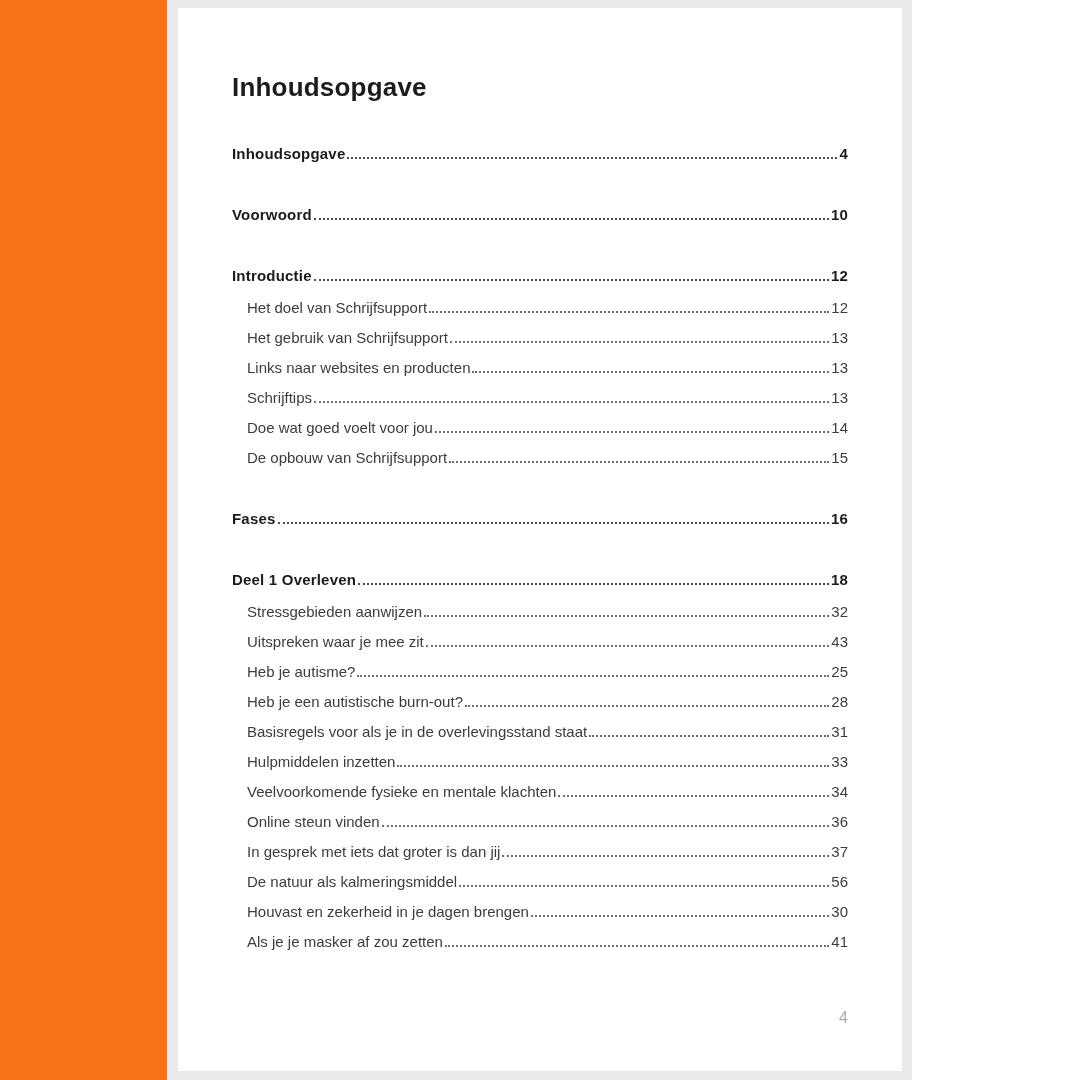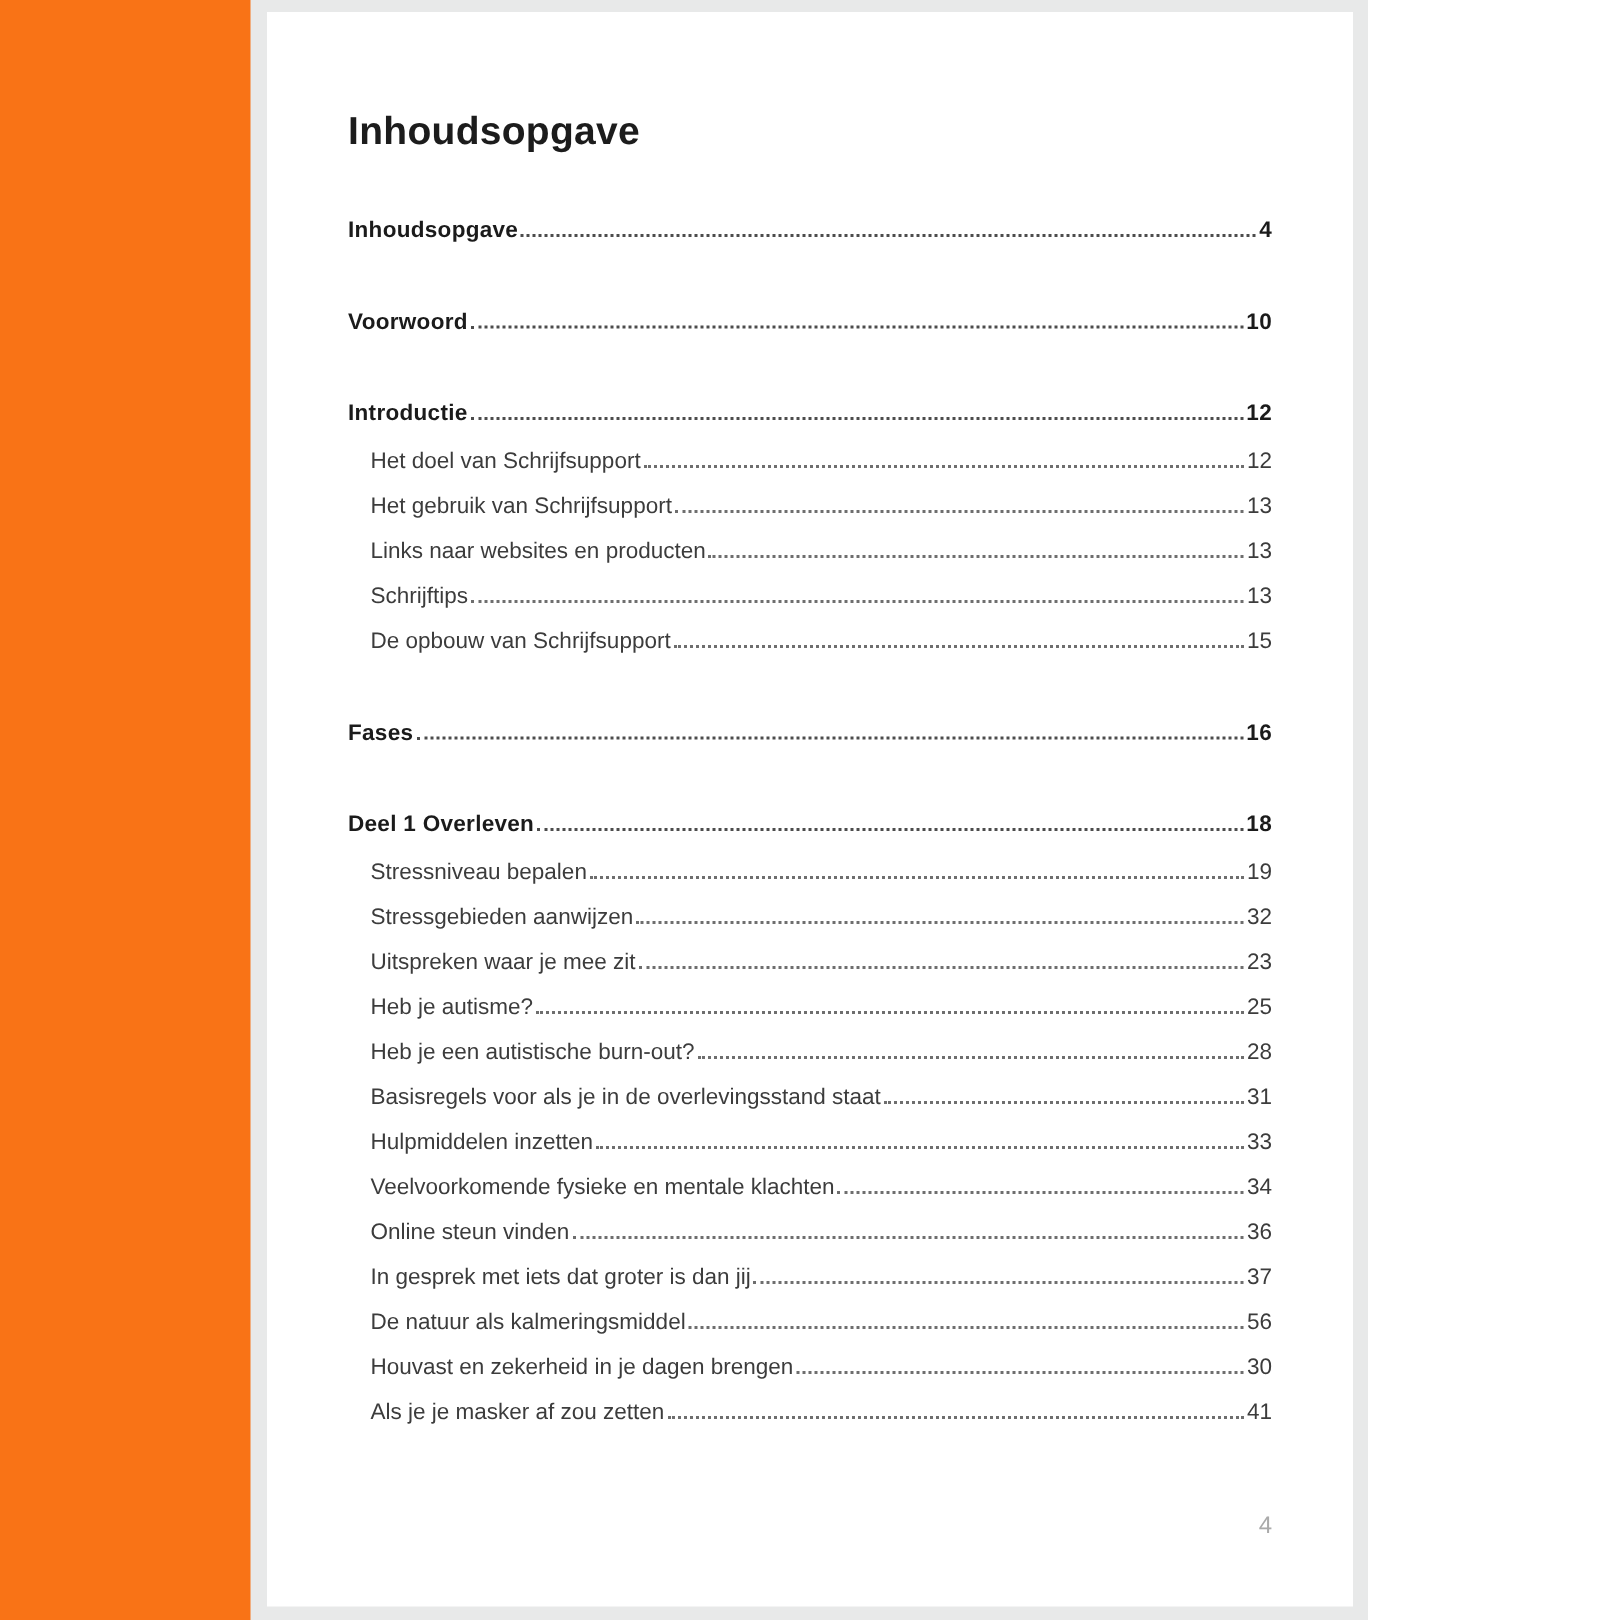--- a/index.html
+++ b/index.html
@@ -143,48 +143,48 @@
     <span class="label">Links naar websites en producten</span>
     <span class="leader"></span>
     <span class="pagenum">13</span>
   </div>
           <div class="toc-row sub">
     <span class="label">Schrijftips</span>
     <span class="leader"></span>
     <span class="pagenum">13</span>
   </div>
           <div class="toc-row sub">
+    <span class="label">Doe wat goed voelt voor jou</span>
+    <span class="leader"></span>
+    <span class="pagenum">14</span>
+  </div>
+          <div class="toc-row sub">
     <span class="label">De opbouw van Schrijfsupport</span>
     <span class="leader"></span>
     <span class="pagenum">15</span>
   </div>
           <div class="toc-row section">
     <span class="label">Fases</span>
     <span class="leader"></span>
     <span class="pagenum">16</span>
   </div>
           <div class="toc-row section">
     <span class="label">Deel 1 Overleven</span>
     <span class="leader"></span>
     <span class="pagenum">18</span>
   </div>
           <div class="toc-row sub">
-    <span class="label">Stressniveau bepalen</span>
-    <span class="leader"></span>
-    <span class="pagenum">19</span>
-  </div>
-          <div class="toc-row sub">
     <span class="label">Stressgebieden aanwijzen</span>
     <span class="leader"></span>
     <span class="pagenum">32</span>
   </div>
           <div class="toc-row sub">
     <span class="label">Uitspreken waar je mee zit</span>
     <span class="leader"></span>
-    <span class="pagenum">23</span>
+    <span class="pagenum">43</span>
   </div>
           <div class="toc-row sub">
     <span class="label">Heb je autisme?</span>
     <span class="leader"></span>
     <span class="pagenum">25</span>
   </div>
           <div class="toc-row sub">
     <span class="label">Heb je een autistische burn-out?</span>
     <span class="leader"></span>
     <span class="pagenum">28</span>

